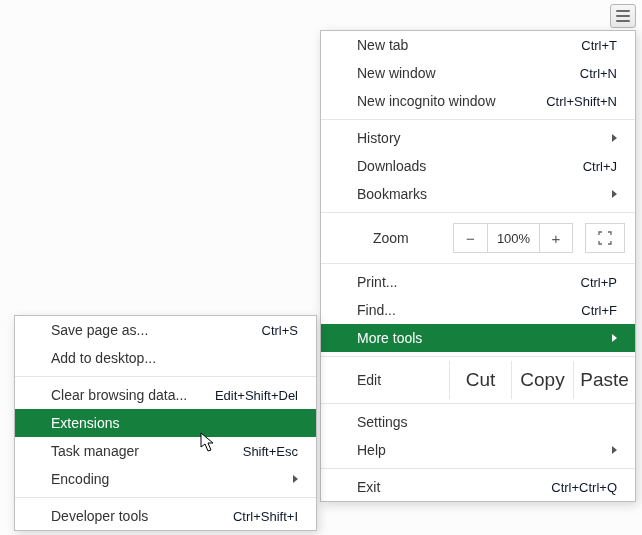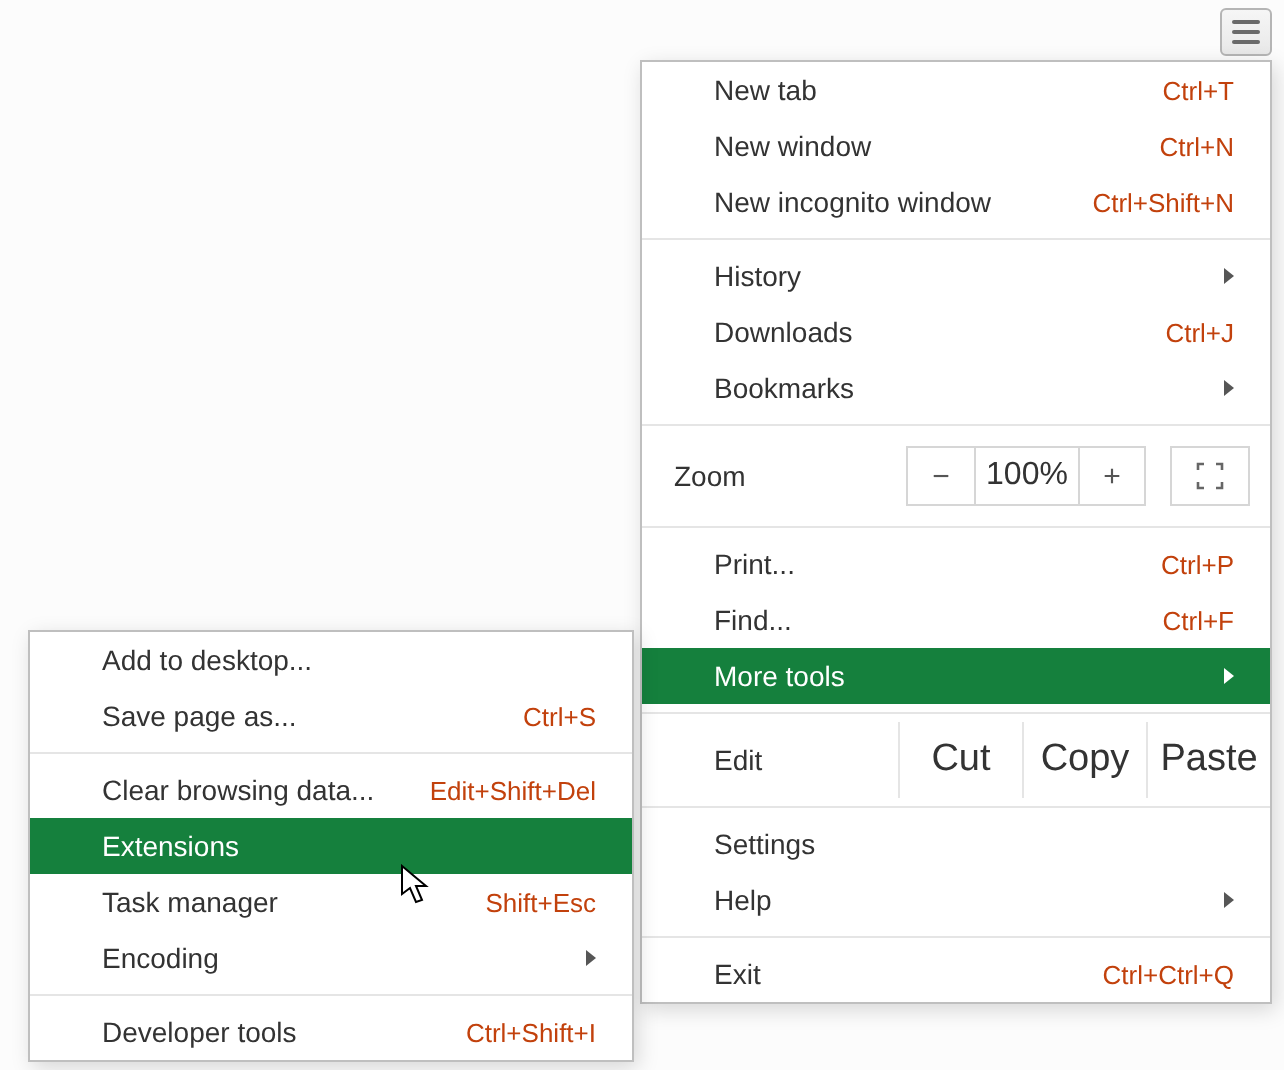--- a/index.html
+++ b/index.html
@@ -57,35 +57,35 @@
   }
   .row {
     display: flex;
     align-items: center;
     justify-content: space-between;
     padding: 6px 18px 6px 36px;
     min-height: 28px;
     text-align: right;
   }
   .row .label { color: #333; }
-  .row .short { color: #c2410c; font-size: 13px; }
+  .row .short { color: #0f172a; font-size: 13px; }
   .row.highlight { background: #15803d; color: #fff; }
   .row.highlight .label { color: #fff; }
   .row.highlight .arrow { border-left-color: #fff; }
   .arrow {
     width: 0; height: 0;
     border-top: 4px solid transparent;
     border-bottom: 4px solid transparent;
     border-left: 5px solid #565656;
   }
   .sep { height: 1px; background: #e5e5e5; margin: 4px 0; }
   .zoom-row {
     display: flex;
     align-items: center;
-    padding: 6px 0 6px 16px;
+    padding: 6px 0 6px 52px;
     min-height: 38px;
   }
   .zoom-row .zlabel { flex: 1; }
   .zoom-controls {
     display: flex;
     align-items: stretch;
     height: 30px;
   }
   .zbtn {
     border: 1px solid #d6d6d6;
@@ -100,21 +100,21 @@
     cursor: pointer;
   }
   .zval {
     border: 1px solid #d6d6d6;
     border-right: none;
     width: 52px;
     display: flex;
     align-items: center;
     justify-content: center;
     color: #333;
-    font-size: 16px;
+    font-size: 13px;
   }
   .zfs {
     border: 1px solid #d6d6d6;
     width: 40px;
     display: flex;
     align-items: center;
     justify-content: center;
     margin-left: 12px;
     margin-right: 10px;
     cursor: pointer;
@@ -240,25 +240,25 @@
   <div class="sep"></div>
 
   <div class="row">
     <span class="label">Exit</span>
     <span class="short">Ctrl+Ctrl+Q</span>
   </div>
 </div>
 
 <div class="sub-menu">
   <div class="row">
-    <span class="label">Add to desktop...</span>
-  </div>
-  <div class="row">
     <span class="label">Save page as...</span>
     <span class="short">Ctrl+S</span>
+  </div>
+  <div class="row">
+    <span class="label">Add to desktop...</span>
   </div>
 
   <div class="sep"></div>
 
   <div class="row">
     <span class="label">Clear browsing data...</span>
     <span class="short">Edit+Shift+Del</span>
   </div>
   <div class="row highlight">
     <span class="label">Extensions</span>

